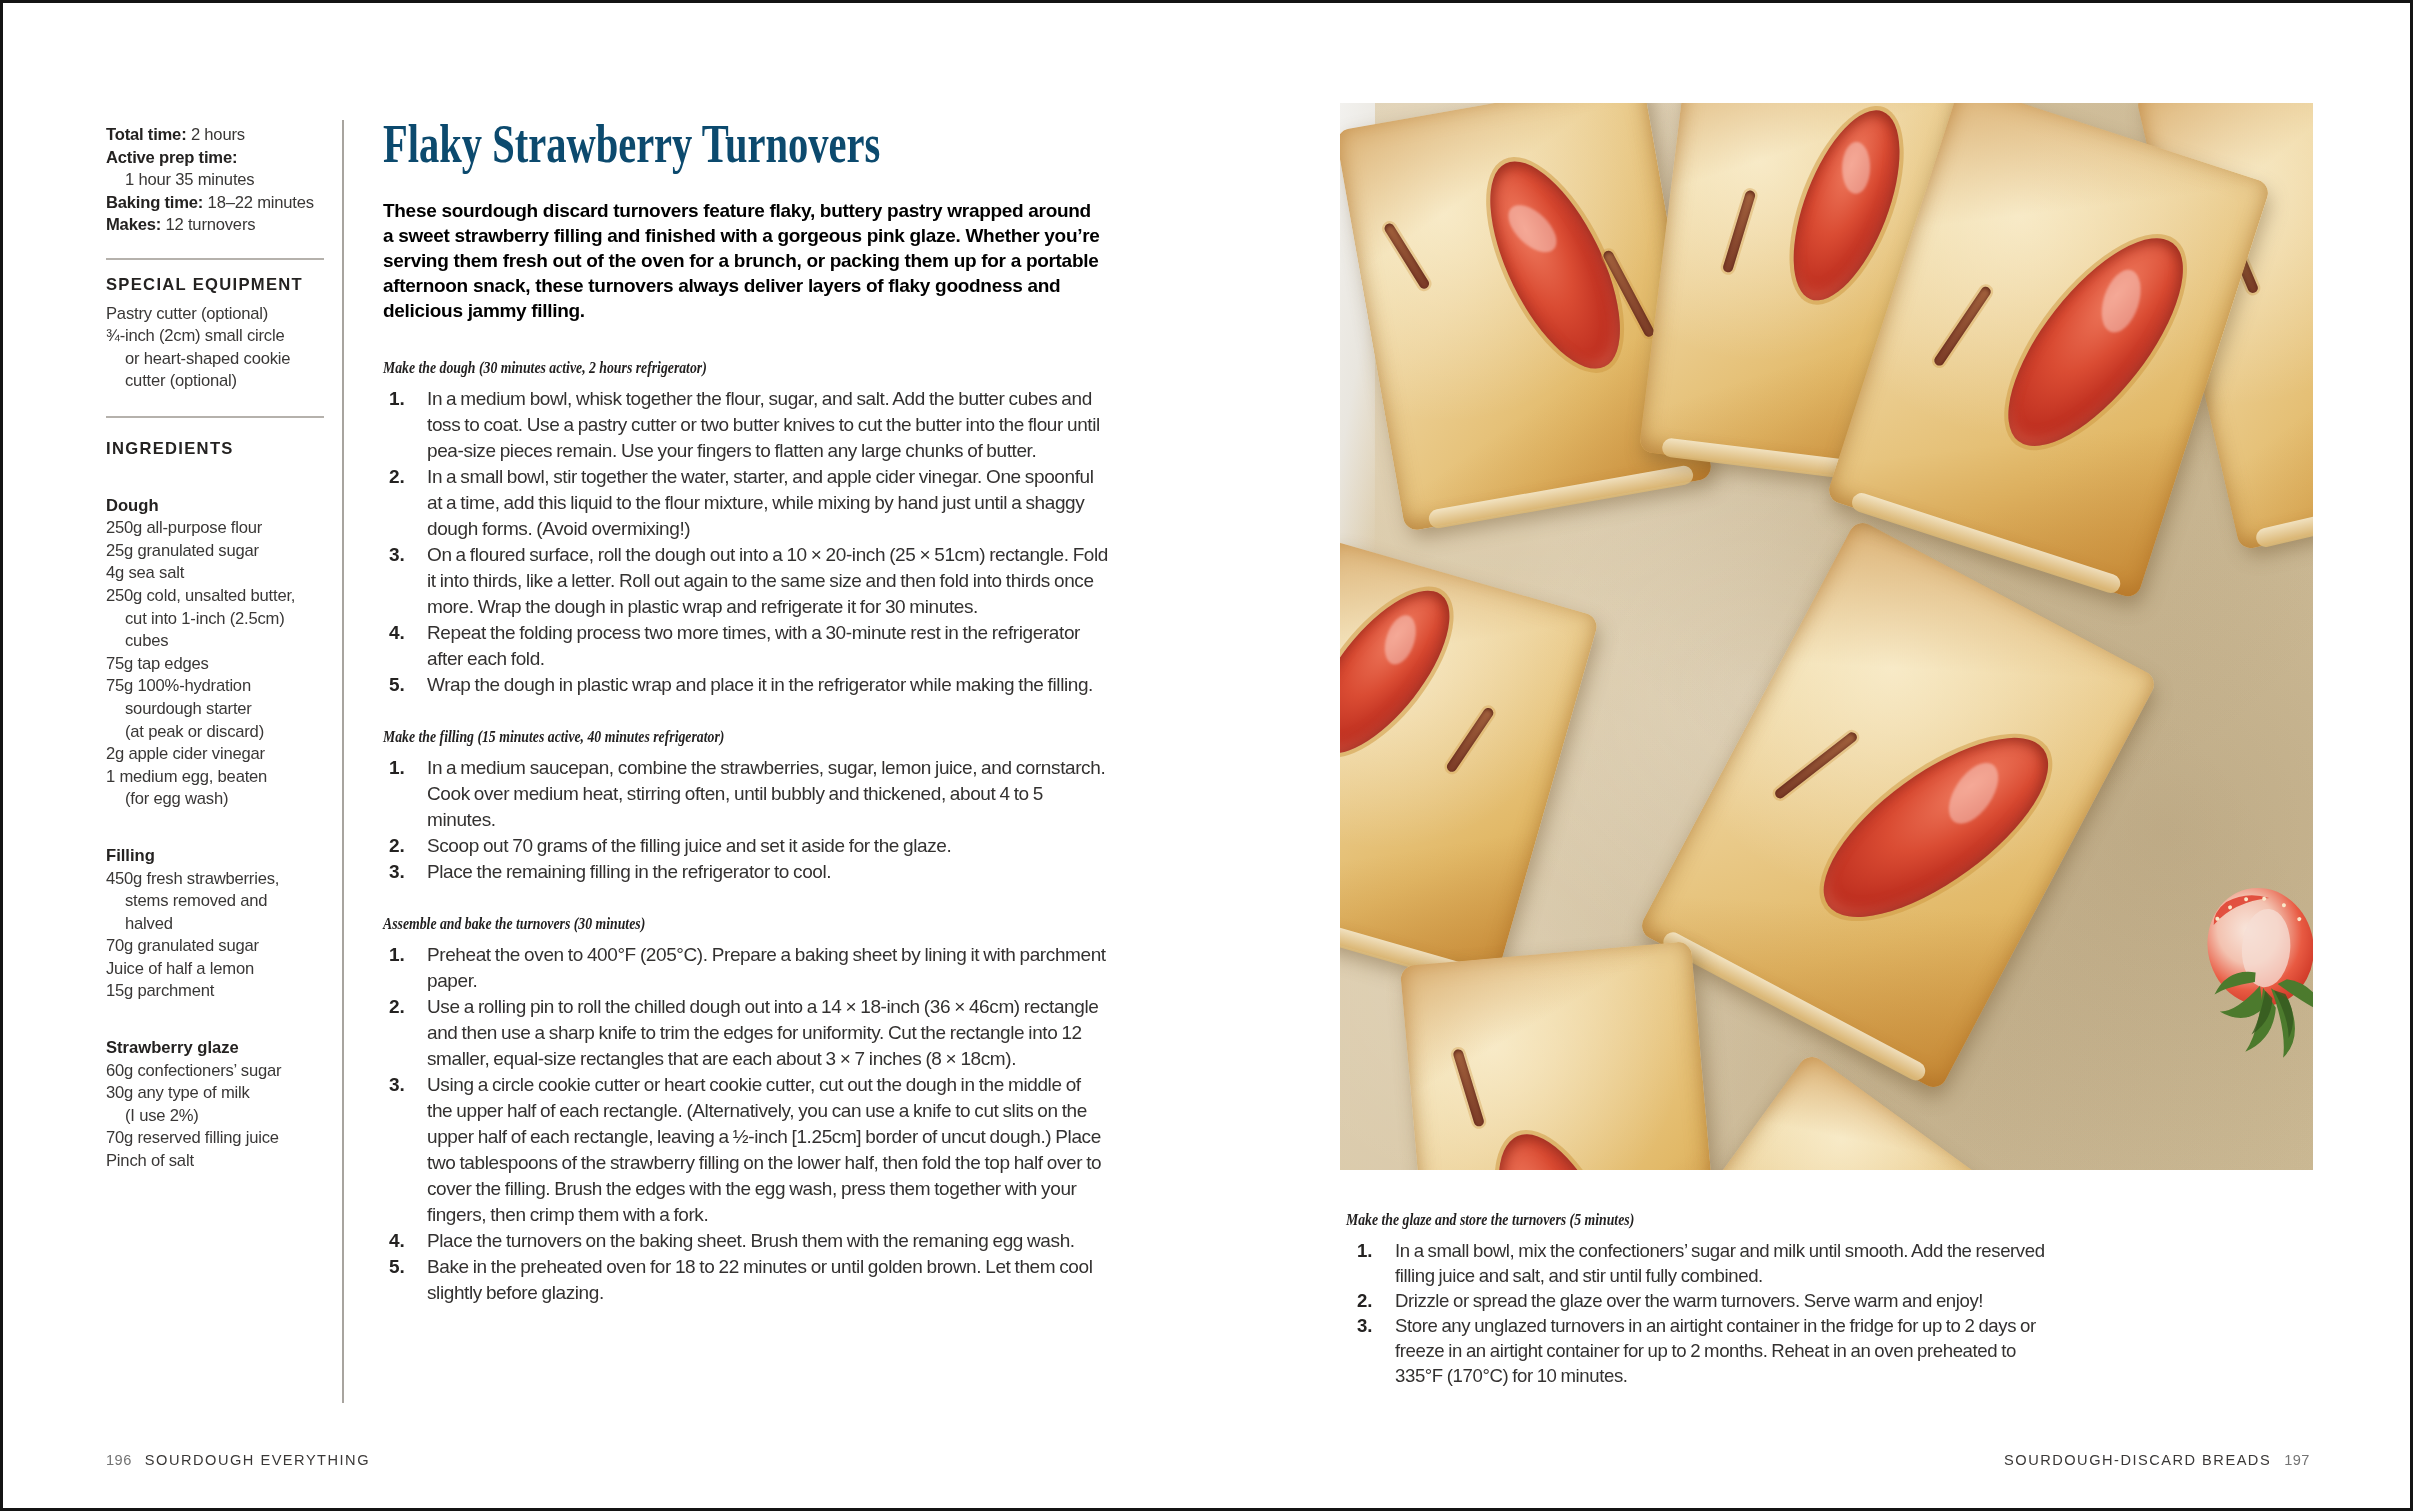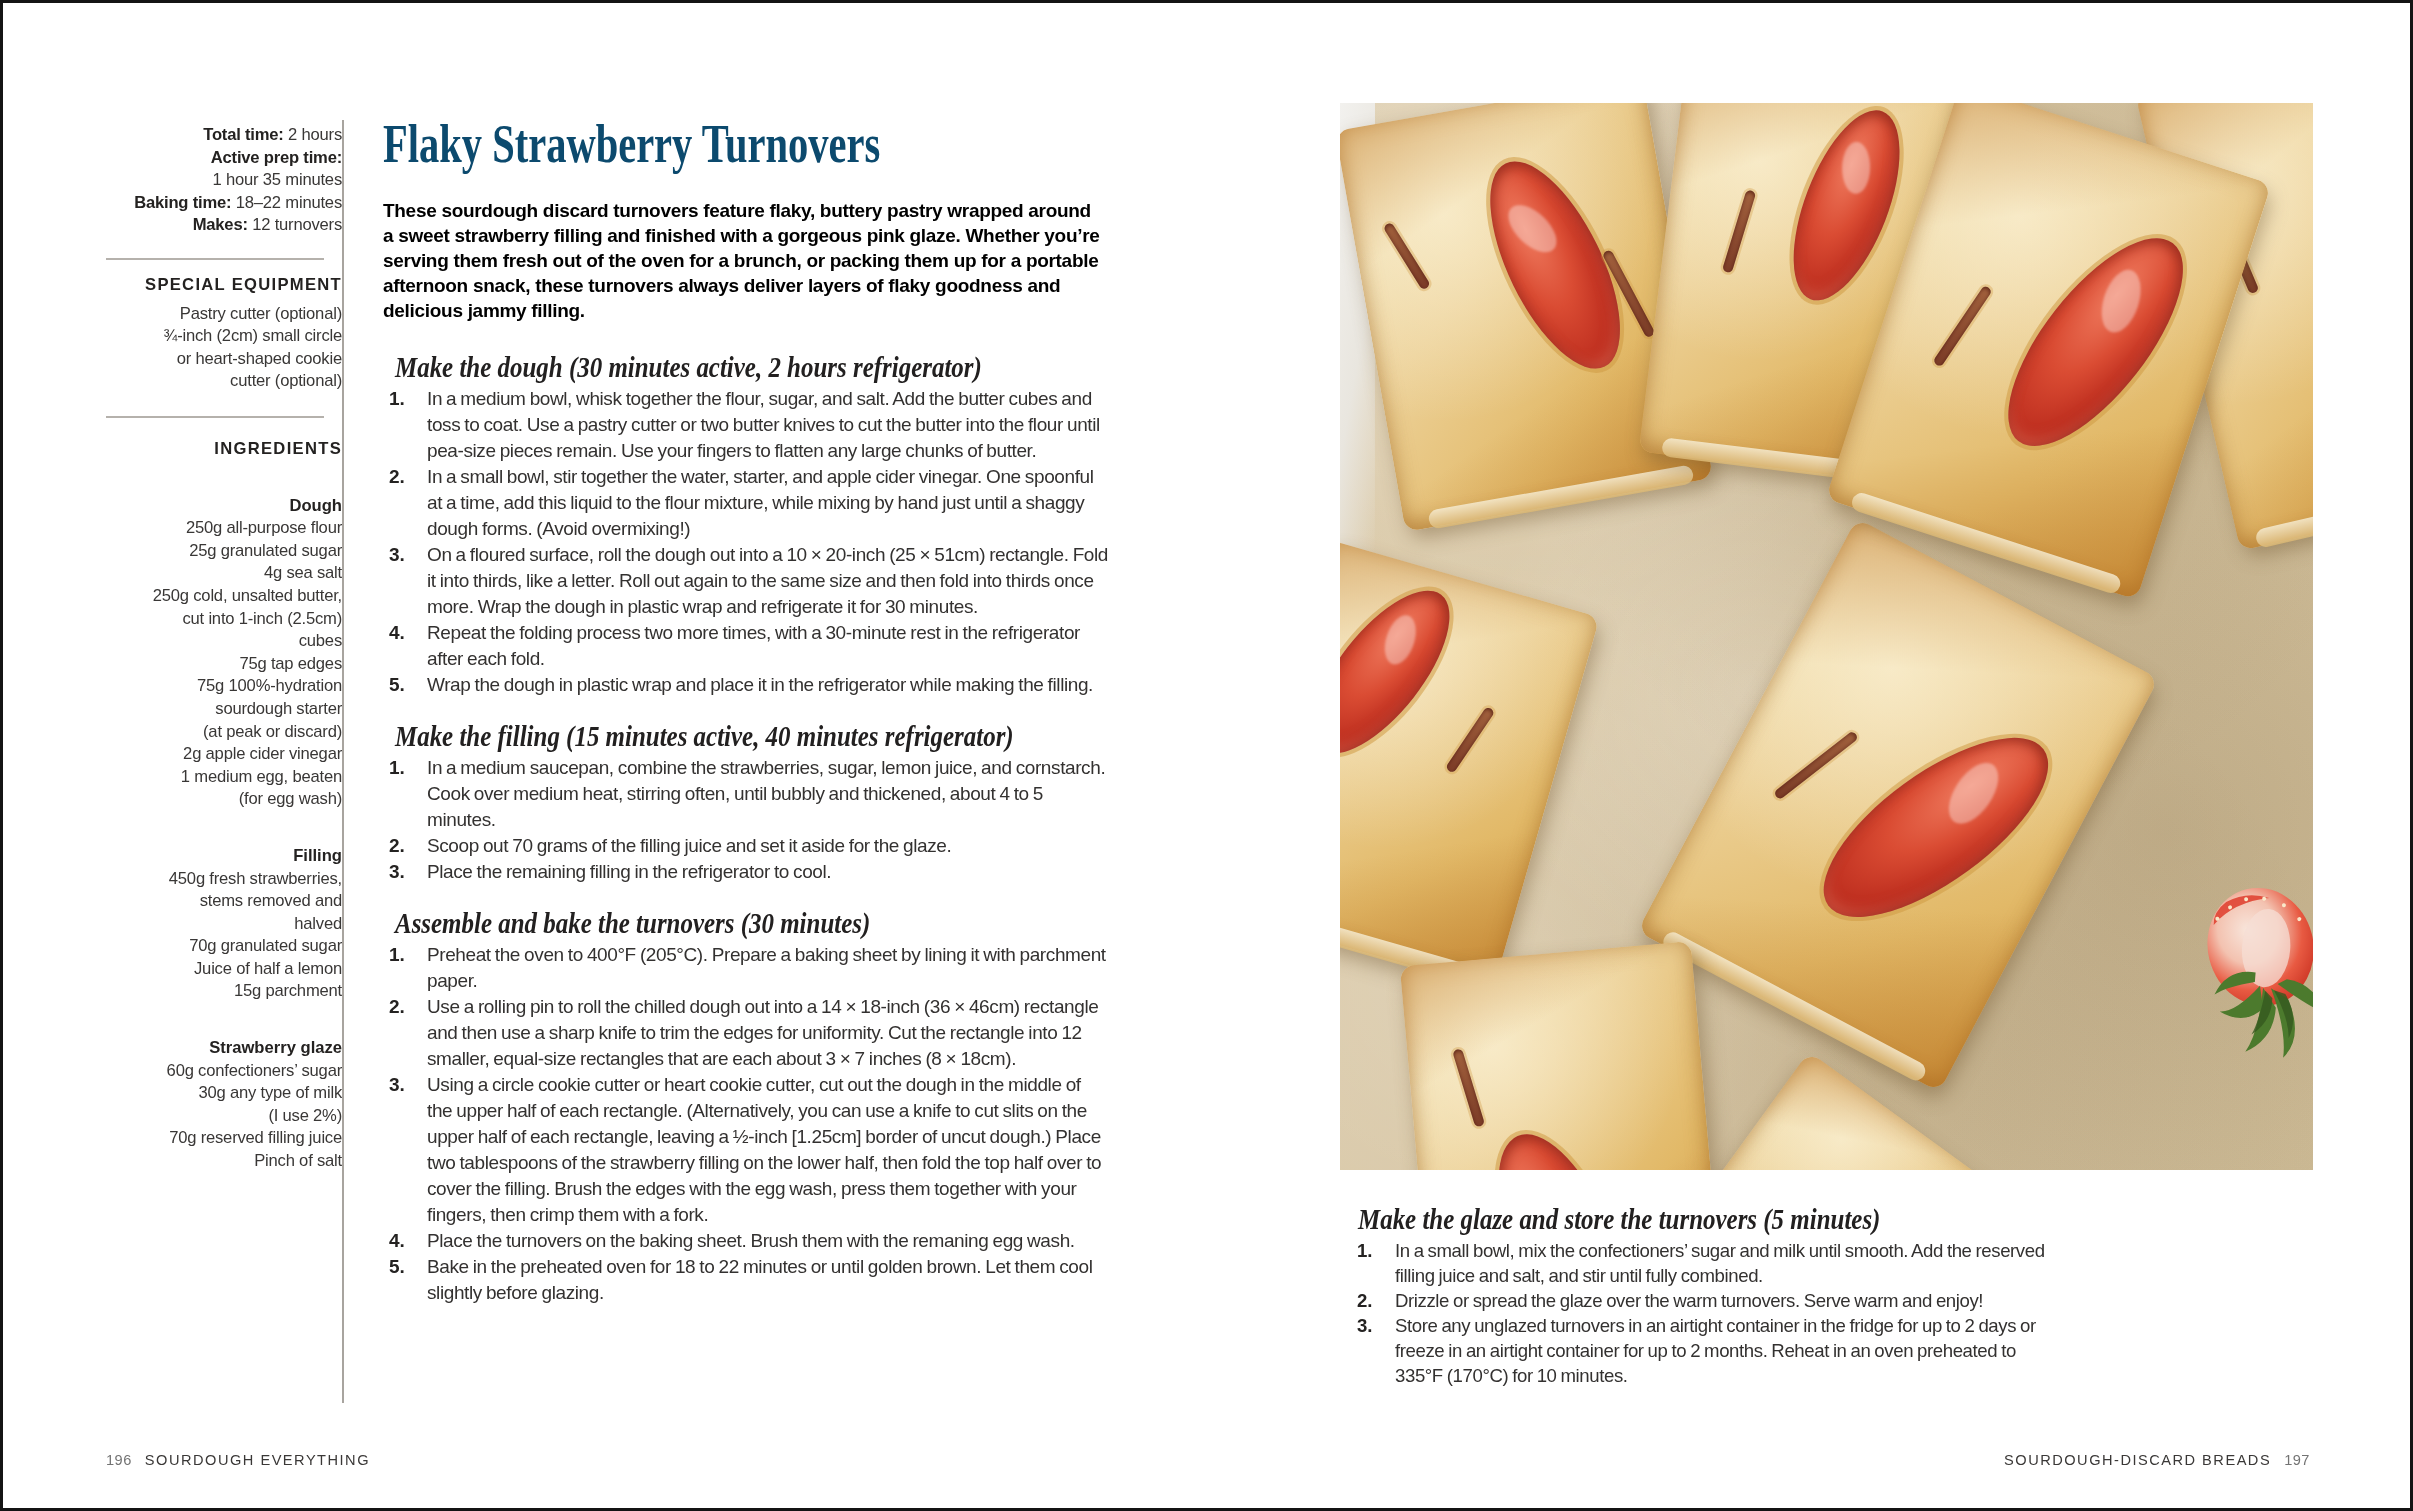--- a/index.html
+++ b/index.html
@@ -7,41 +7,41 @@
     position:relative;
     width:2413px;height:1511px;
     background:var(--page-bg,#fff);
     border:3.5px solid var(--border,#141414);
     box-sizing:border-box;
     overflow:hidden;
     font-family:"Liberation Sans","DejaVu Sans",sans-serif;
     color:var(--text,#2f2d2c);
   }
   
-  .sidebar-block{position:absolute;left:103px;width:236px;text-align:right;}
+  .sidebar-block{position:absolute;left:103px;width:236px;}
   #meta{top:121px;}
   #equipment{top:271px;}
   #ingredients{top:435px;}
   .sline{font-size:16.6px;line-height:22.6px;letter-spacing:-0.2px;color:#393736;}
   .sline b{color:#242221;}
   .sline.ind{padding-left:19px;}
   .side-header{font-size:16.6px;font-weight:bold;letter-spacing:1.3px;color:#242221;line-height:22.6px;}
   .group{margin-top:34px;}
   .group-name{font-size:16.6px;font-weight:bold;color:#242221;line-height:22.6px;}
   .rule{position:absolute;left:103px;width:218px;height:1.5px;background:#b5b1ac;}
   #rule-1{top:255px;}
   #rule-2{top:413px;}
   #divider{position:absolute;left:339px;top:117px;width:1.5px;height:1283px;background:var(--divider,#a8a49f);}
   
   #main{position:absolute;left:380px;top:113px;width:726px;}
   #recipe-title{margin:0;font-family:"Liberation Serif","DejaVu Serif",serif;font-weight:bold;font-size:54px;line-height:56px;color:#0c4a6e;white-space:nowrap;}
   #recipe-title span{display:inline-block;transform:scaleX(0.75);transform-origin:left center;}
   .intro{margin:26px 0 0 0;font-size:19px;line-height:25px;font-weight:bold;letter-spacing:-0.3px;color:#000000;width:719px;}
   .section{margin-top:24px;}
-  .section-heading{font-family:"Liberation Serif","DejaVu Serif",serif;font-style:italic;font-weight:bold;font-size:29px;line-height:29px;color:#222020;white-space:nowrap;margin-left:12px;}
+  .section-heading{font-family:"Liberation Serif","DejaVu Serif",serif;font-style:italic;font-weight:bold;font-size:16px;line-height:29px;color:#222020;white-space:nowrap;}
   .section-heading span{display:inline-block;transform:scaleX(0.86);transform-origin:left center;}
   ol.steps{list-style:none;margin:4px 0 0 0;padding:0 0 0 6px;}
   ol.steps li{position:relative;padding-left:38px;font-size:19px;line-height:26px;letter-spacing:-0.4px;word-spacing:-0.8px;color:#333130;}
   ol.steps li .num{position:absolute;left:0;top:0;font-weight:bold;color:#242221;letter-spacing:0;}
   
   #glaze{position:absolute;left:1343px;top:1202px;width:719px;}
   #glaze ol.steps{padding-left:11px;}
   #glaze ol.steps li{font-size:18.6px;line-height:25px;}
   
   .footer{position:absolute;top:1449px;font-size:14.6px;letter-spacing:1.5px;color:#3a3837;}

